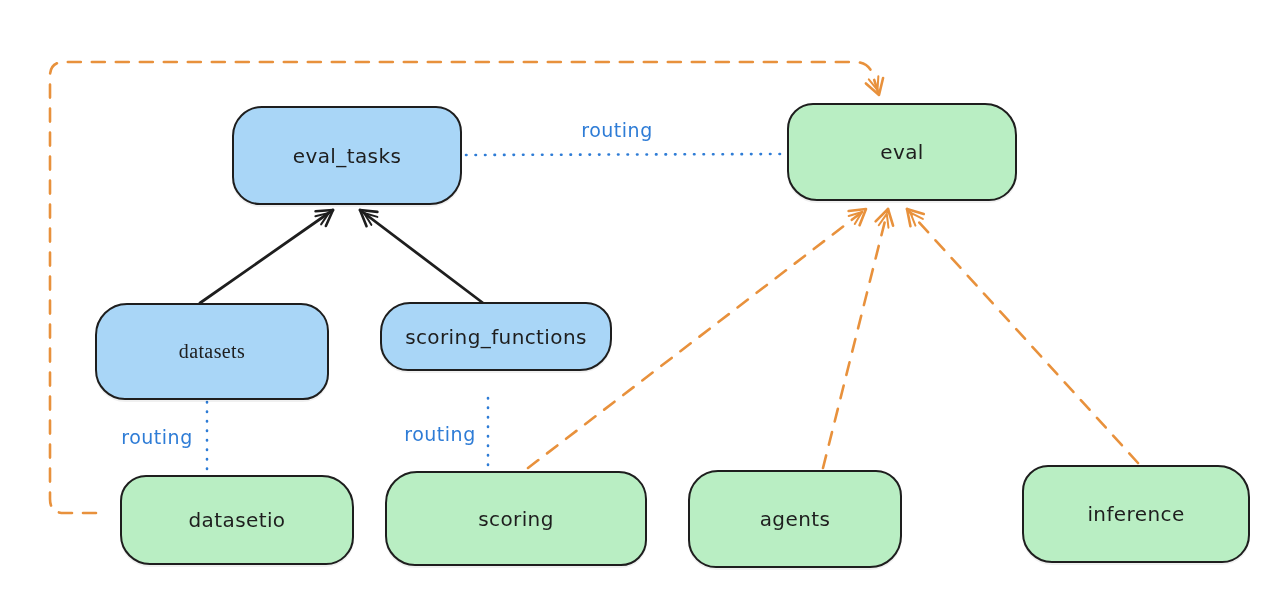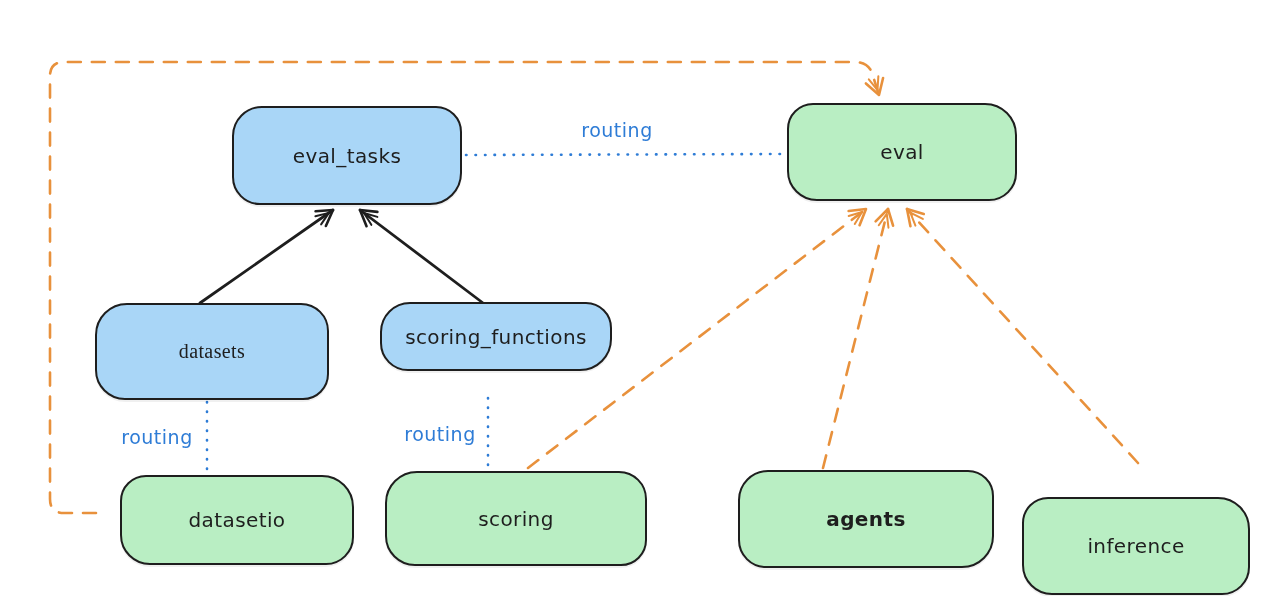--- a/index.html
+++ b/index.html
@@ -98,25 +98,25 @@
   </div>
 
   <div class="node green r2" style="left:96px; top:475px; width:234px; height:90px;margin-left:24px;">
     <span>datasetio</span>
   </div>
 
   <div class="node green r3" style="left:385px; top:471px; width:262px; height:95px;">
     <span>scoring</span>
   </div>
 
-  <div class="node green r1" style="left:738px; top:470px; width:256px; height:98px;font-weight:bold;">
+  <div class="node green r1" style="left:688px; top:470px; width:214px; height:98px;">
     <span>agents</span>
   </div>
 
-  <div class="node green r2" style="left:1022px; top:465px; width:228px; height:98px;margin-top:32px;">
+  <div class="node green r2" style="left:1022px; top:465px; width:228px; height:98px;">
     <span>inference</span>
   </div>
 
   <div class="edge-label" style="left:617px; top:130px;">routing</div>
 
   <div class="edge-label" style="left:157px; top:437px;">routing</div>
 
   <div class="edge-label" style="left:440px; top:434px;">routing</div>
 
 </div>

